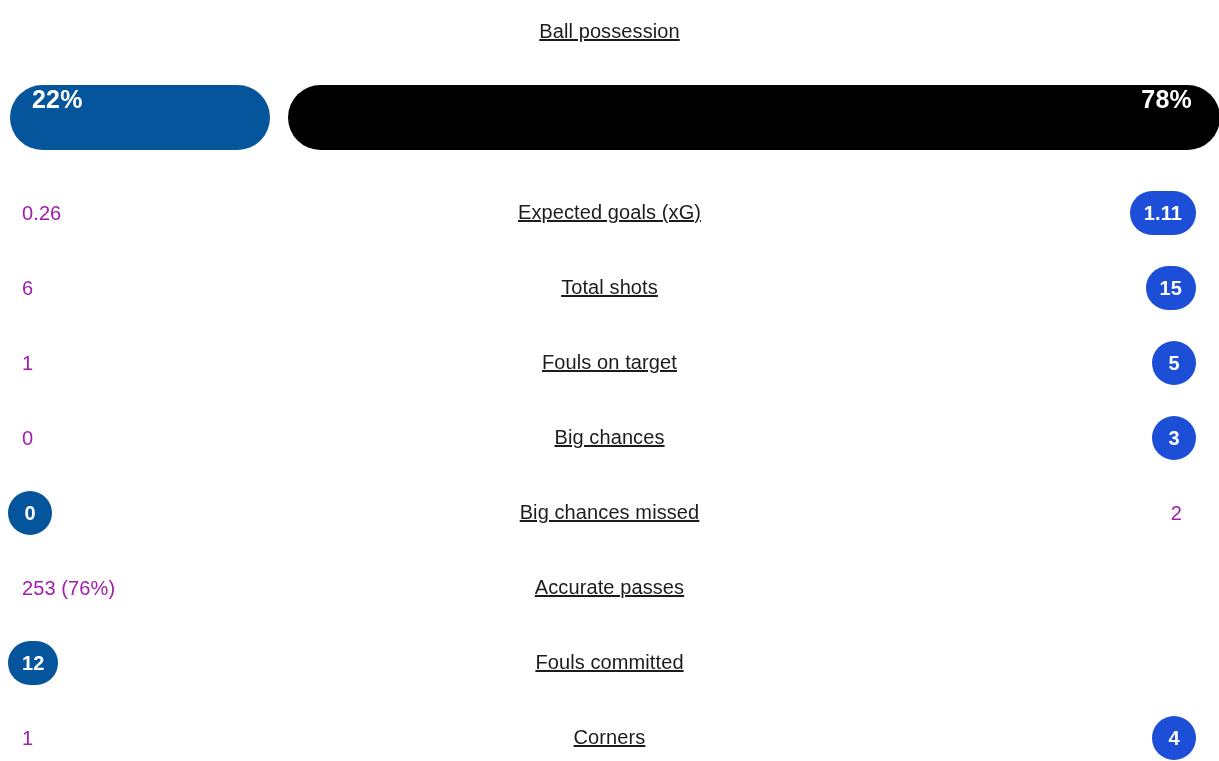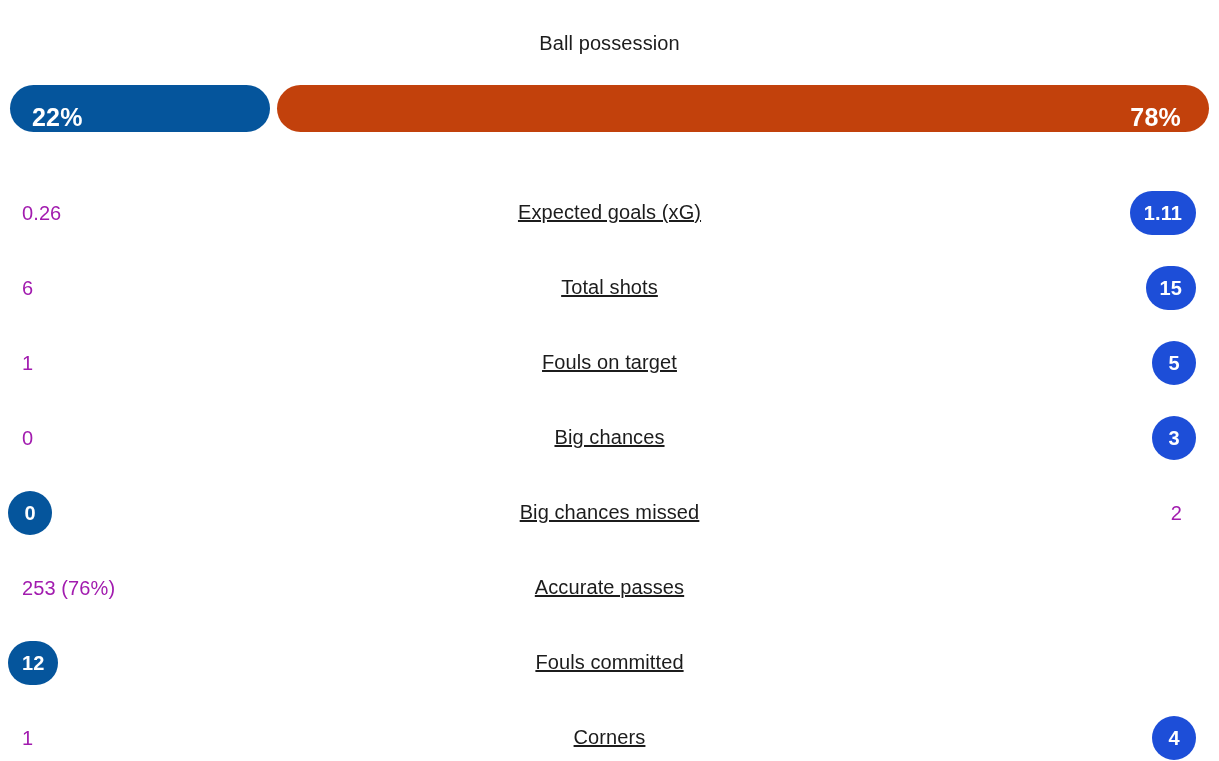--- a/index.html
+++ b/index.html
@@ -21,60 +21,61 @@
     left: 0;
     top: 0;
     width: 1219px;
     height: 761px;
   }
 
   
   .possession-title {
     position: absolute;
     left: 0;
-    top: 28px;
+    top: 16px;
     width: 1219px;
     text-align: center;
     font-size: 20px;
     line-height: 30px;
     font-weight: 400;
     color: #1c1c1c;
     letter-spacing: 0.1px;
+    text-decoration: underline;
   }
 
   .possession-bar {
     position: absolute;
     left: 10px;
     top: 85px;
     width: 1199px;
     height: 65px;
   }
 
   .possession-segment {
     position: absolute;
     top: 0;
-    height: 47px;
+    height: 65px;
     border-radius: 34px;
     display: flex;
-    align-items: flex-end;
+    align-items: flex-start;
     box-sizing: border-box;
   }
 
   .possession-segment.home {
     left: 0;
     width: 260px;
     background: #05559c;
     justify-content: flex-start;
     padding-left: 22px;
   }
 
   .possession-segment.away {
-    left: 267px;
+    left: 278px;
     width: 932px;
-    background: #c2410c;
+    background: #000000;
     justify-content: flex-end;
     padding-right: 28px;
   }
 
   .possession-value {
     font-size: 25px;
     font-weight: 700;
     color: #ffffff;
     letter-spacing: 0.2px;
   }

